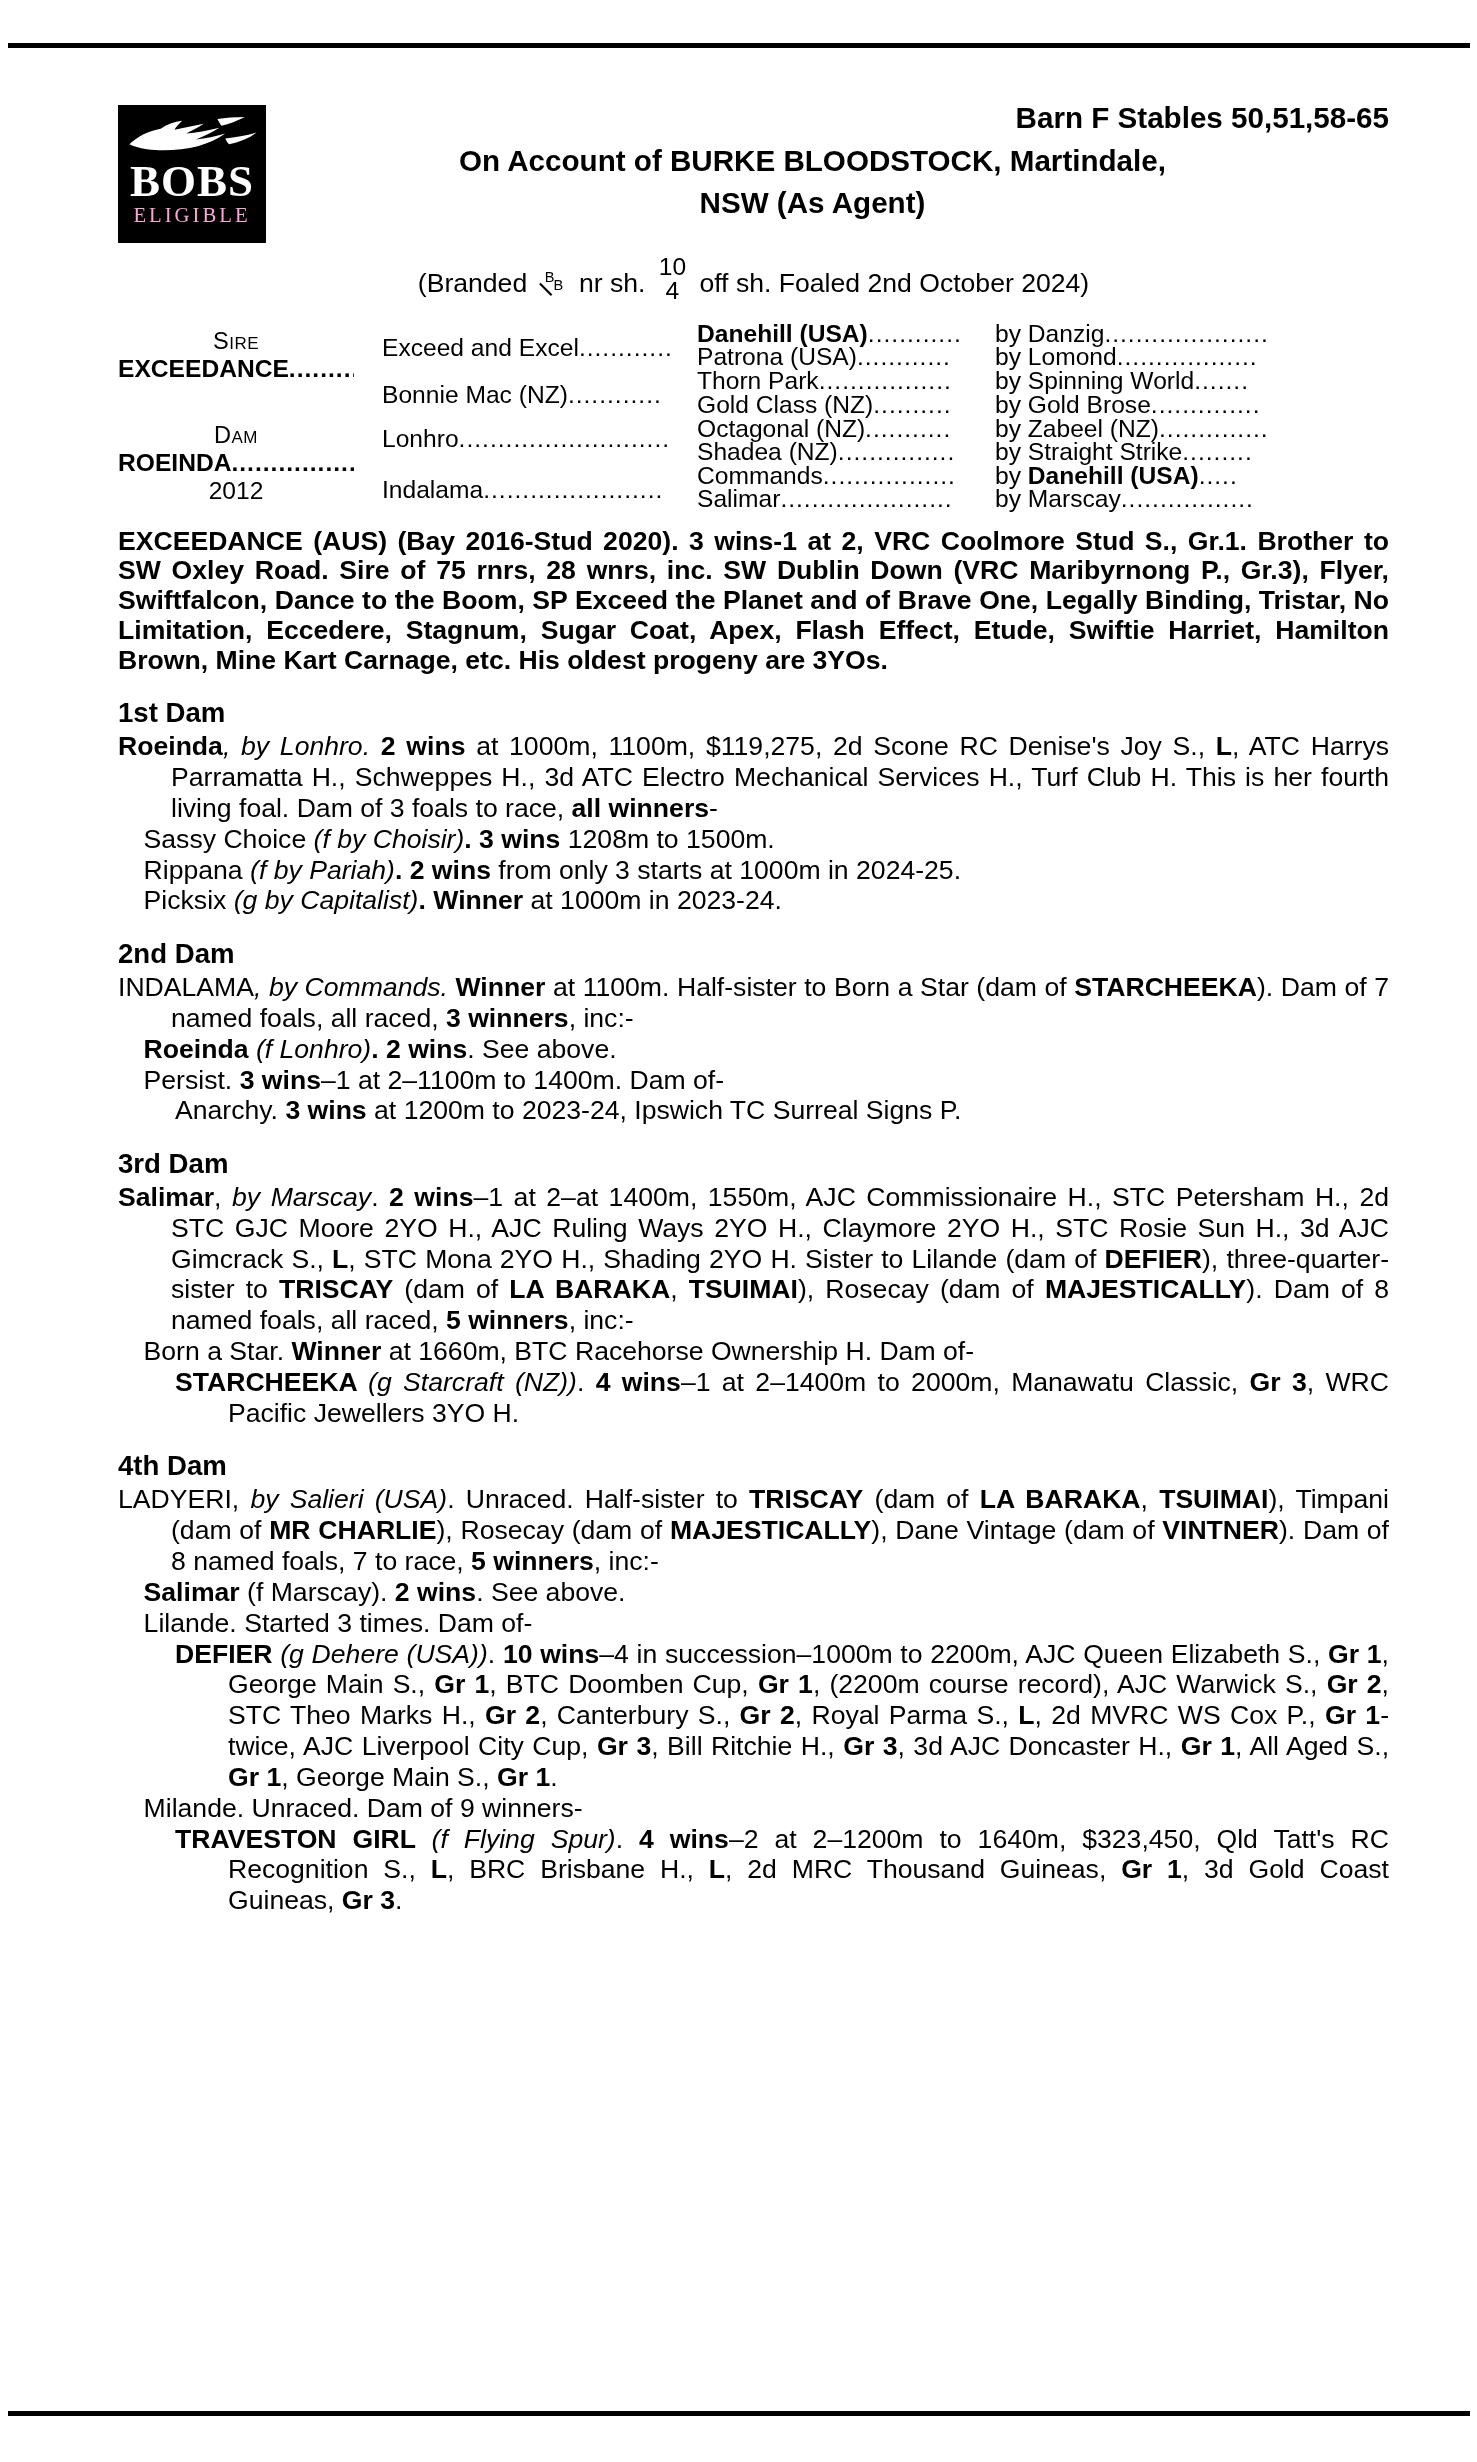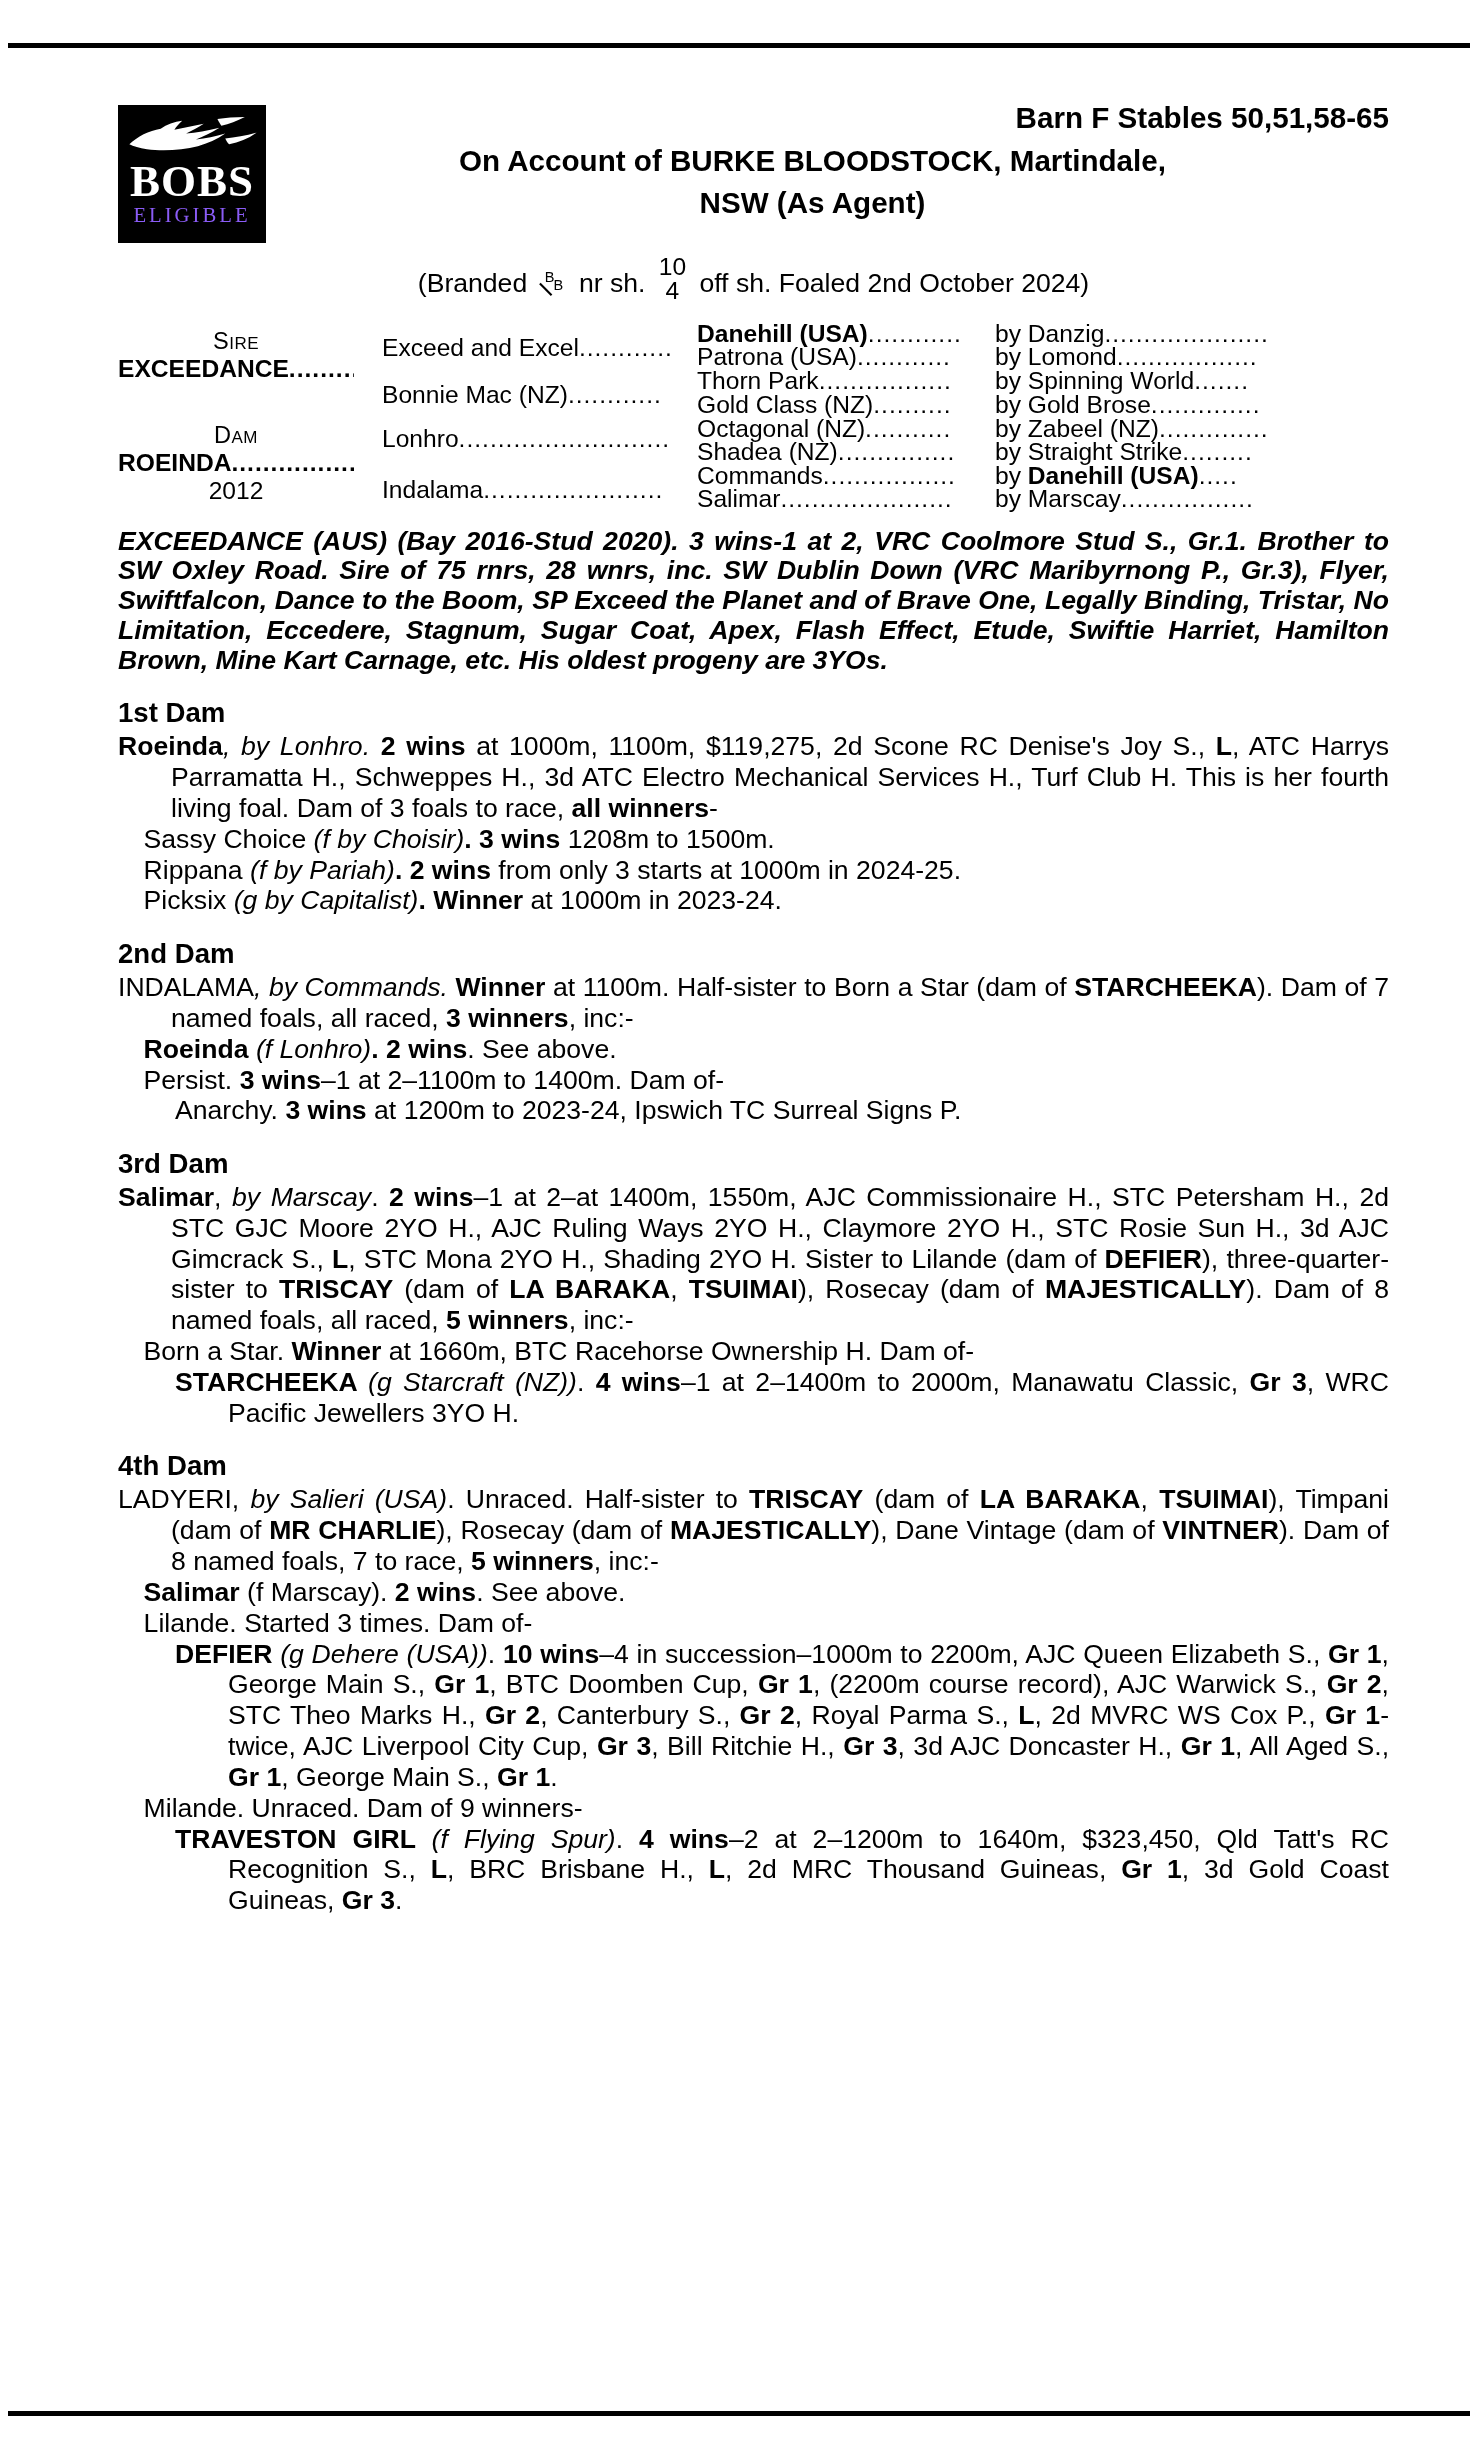--- a/index.html
+++ b/index.html
@@ -62,21 +62,21 @@
   }
   .bobs-word {
     color: #fff;
     font-family: "Liberation Serif", serif;
     font-size: 45px;
     font-weight: 700;
     line-height: 0.95;
     letter-spacing: 1px;
   }
   .bobs-sub {
-    color: #8b5cf6;
+    color: #f9a8d4;
     font-family: "Liberation Serif", serif;
     font-size: 20.7px;
     letter-spacing: 3px;
     line-height: 1.1;
     margin-top: 1px;
   }
   .barn-line {
     position: absolute;
     right: 0;
     top: 5.9px;
@@ -207,21 +207,20 @@
   .g4row { width: 394px; }
   .dots { letter-spacing: 1px; }
   .b { font-weight: 700; }
   .ditto { position: absolute; left: -15.8px; font-size: 21.7px; }
 
   
   .sire-desc {
     margin-top: 13.8px;
     font-size: 26.6px;
     font-weight: 700;
-    font-style: italic;
     line-height: 1.12;
     text-align: justify;
     text-justify: inter-word;
   }
 
   
   .dam-head {
     font-size: 27.6px;
     font-weight: 700;
     margin-top: 21.7px;

